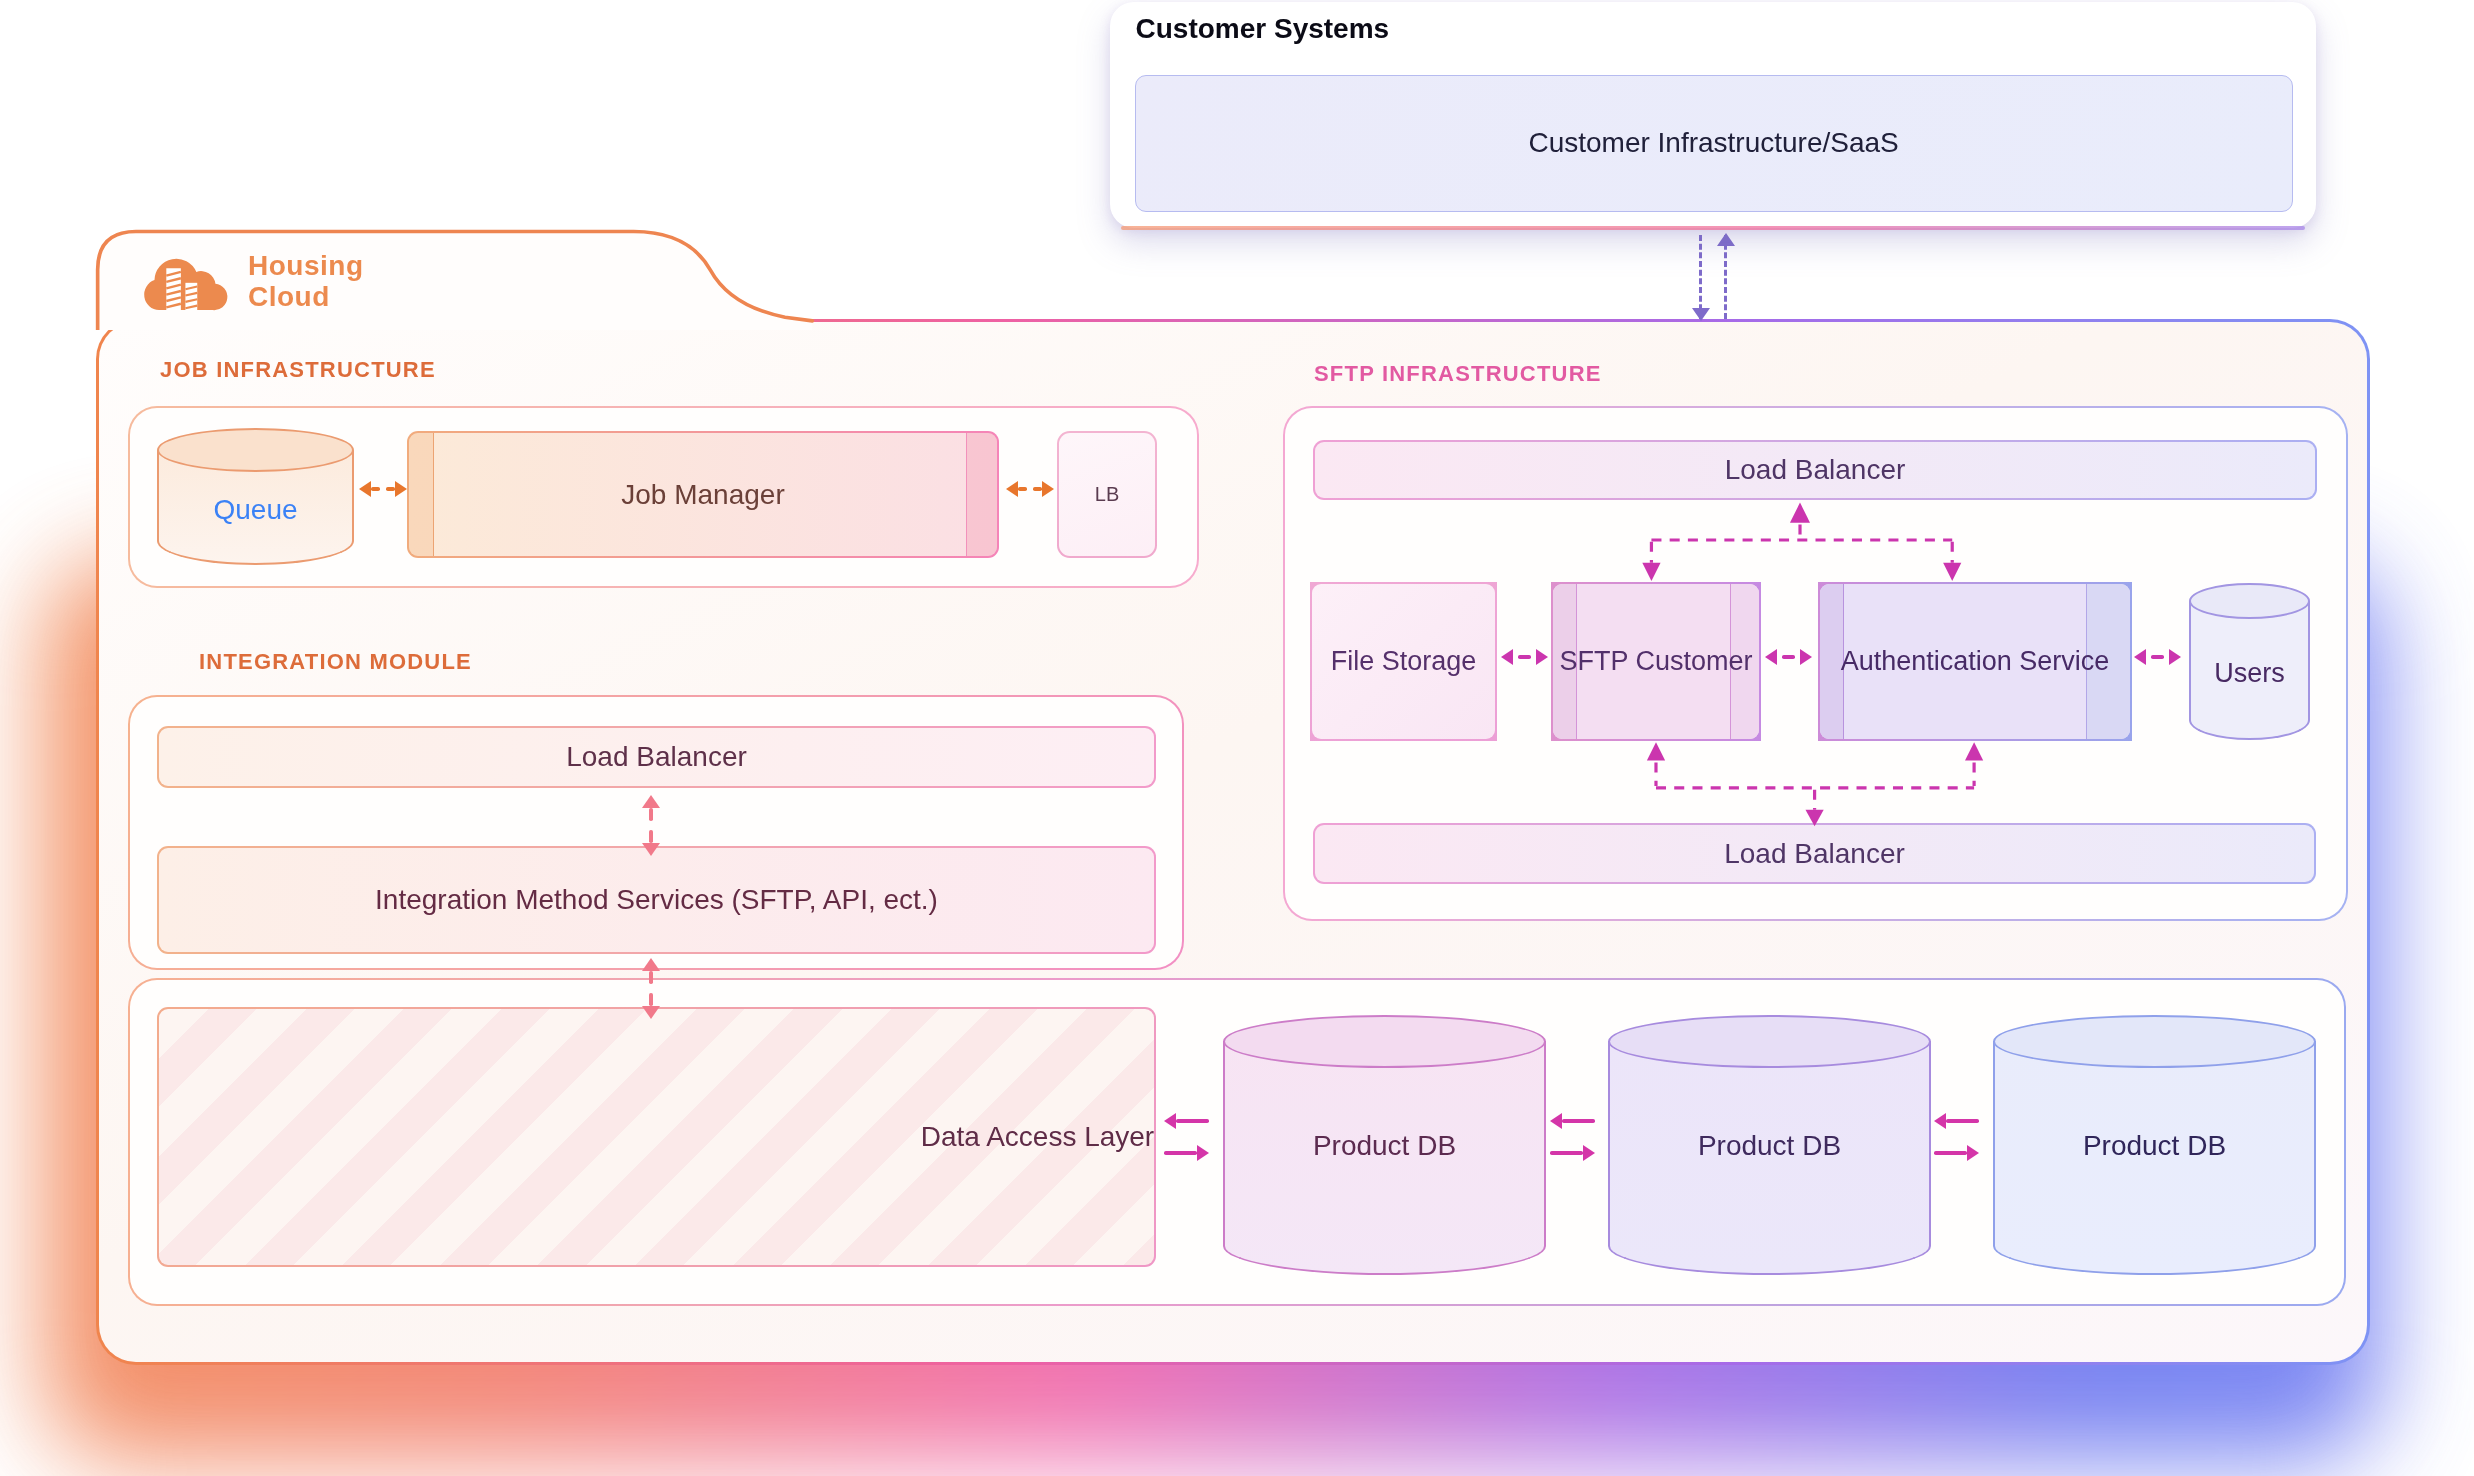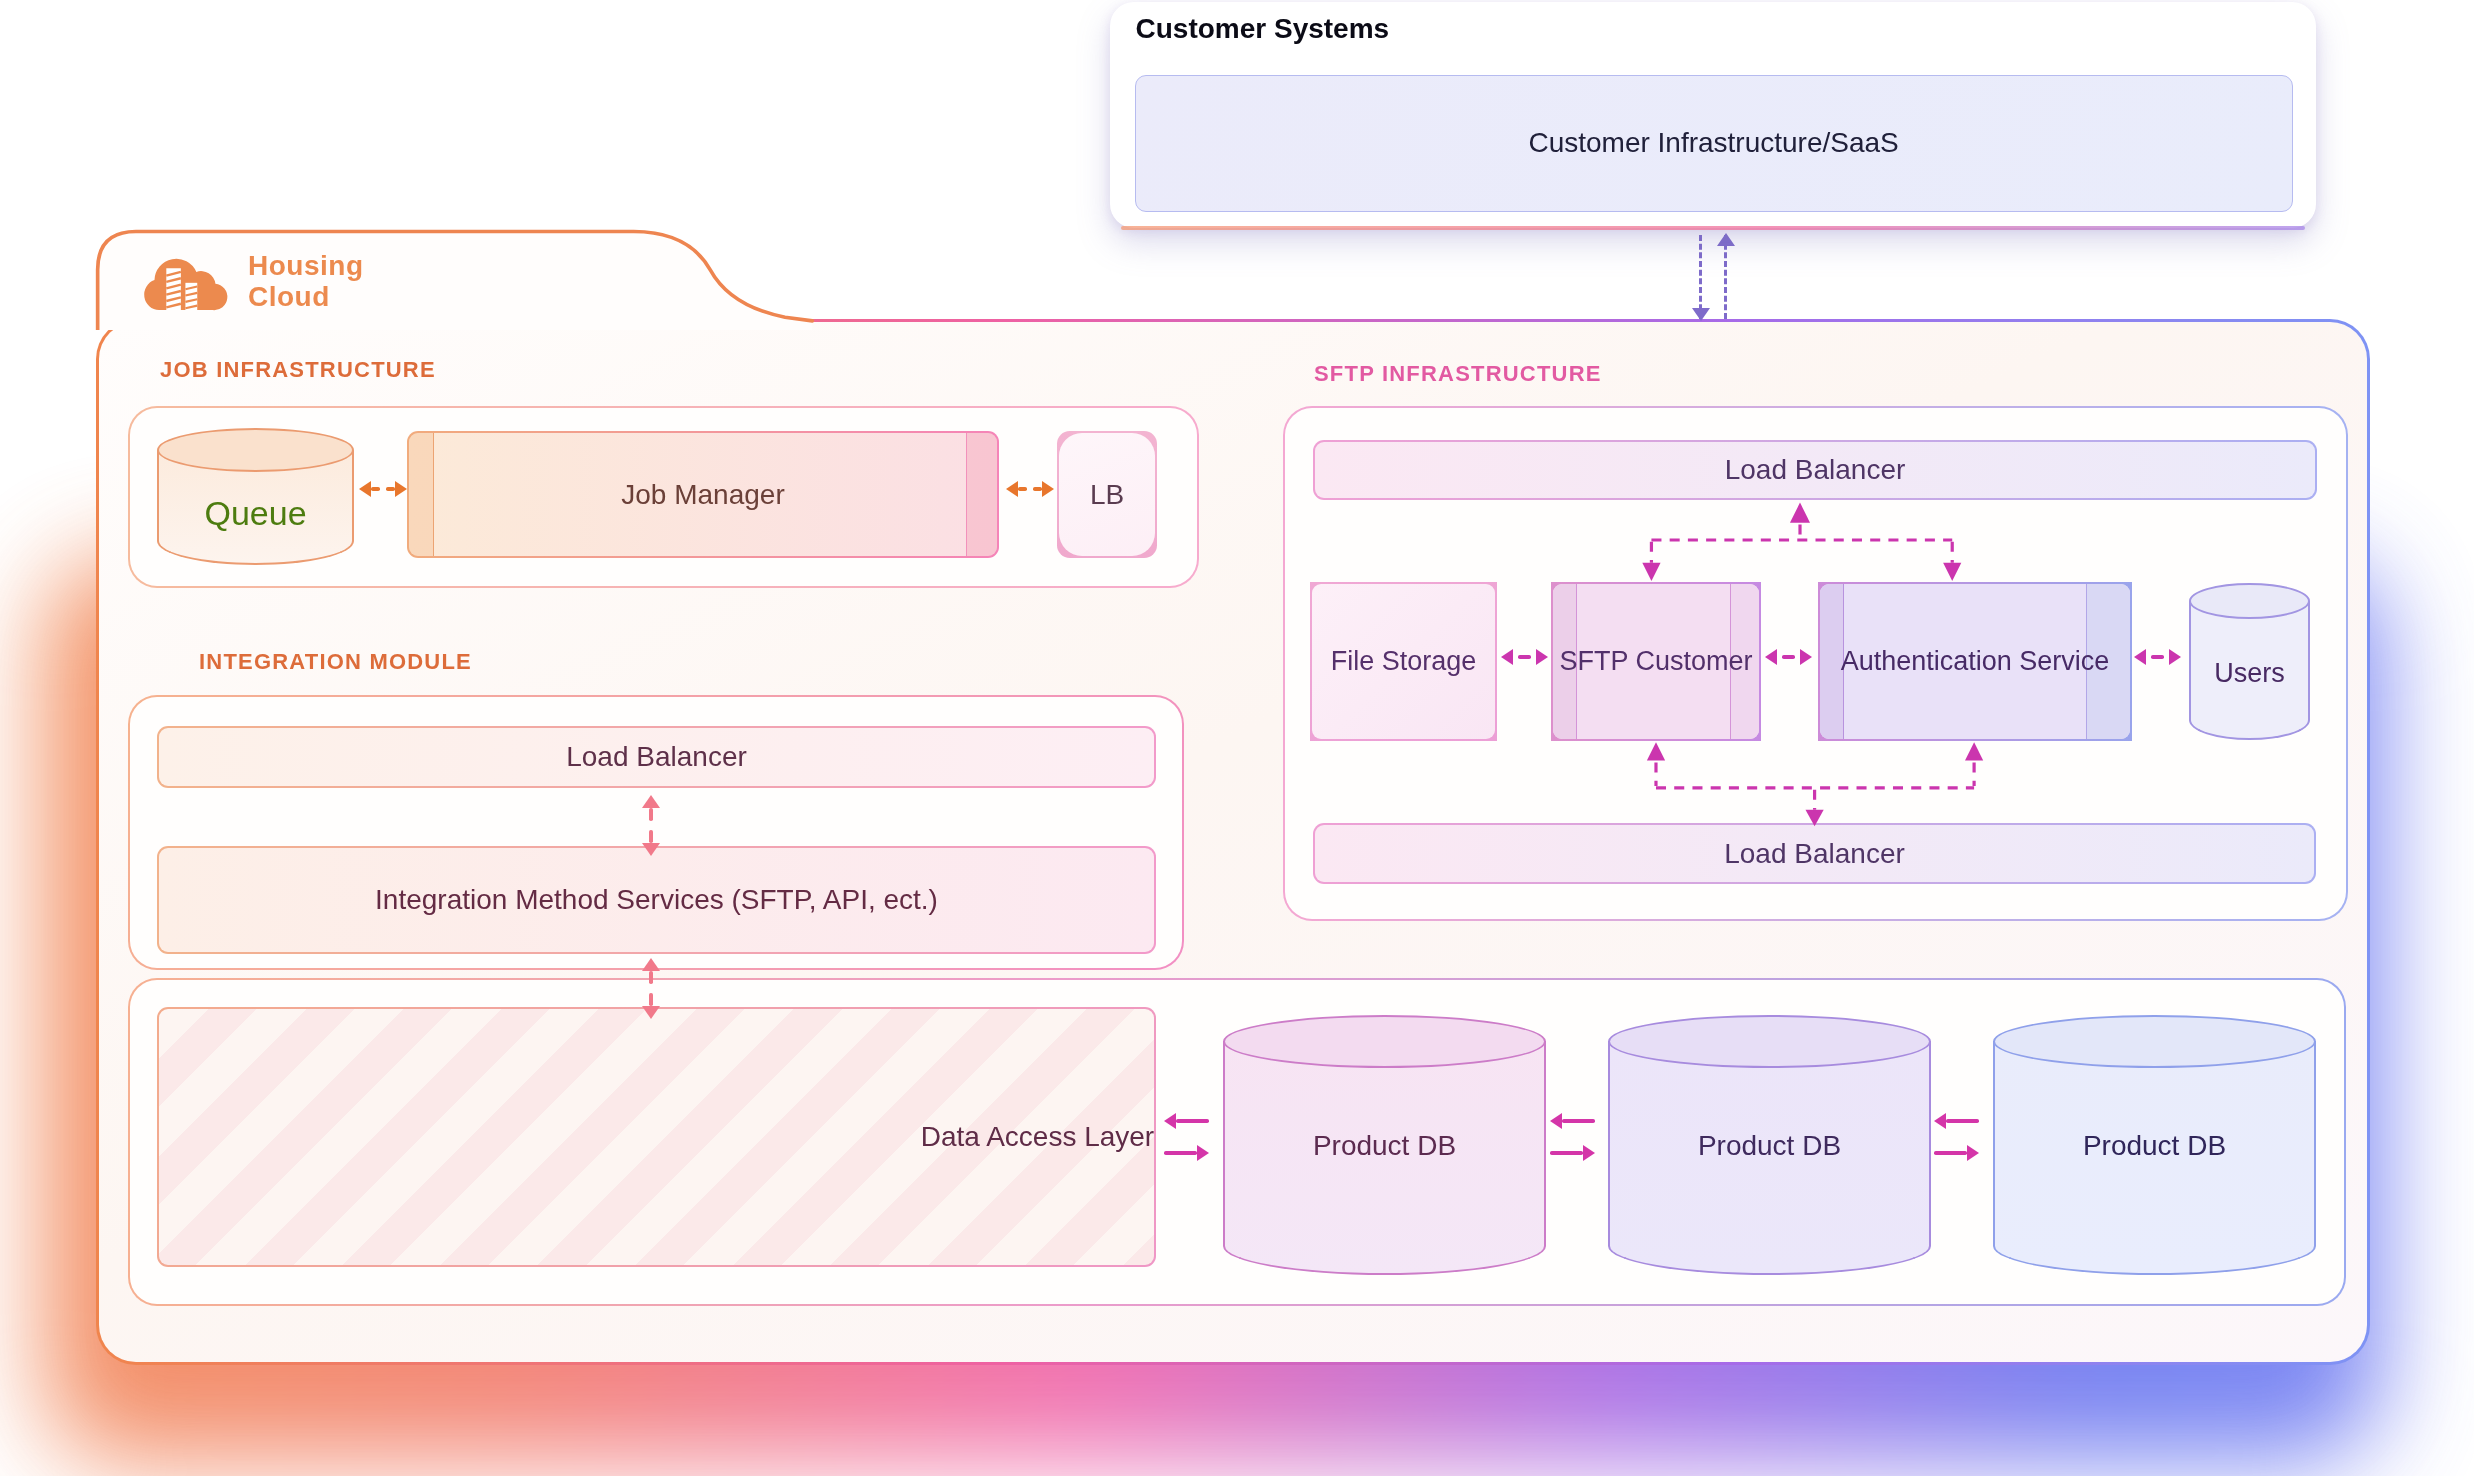--- a/index.html
+++ b/index.html
@@ -109,40 +109,40 @@
   .auth-svc > .gin { background:#e9e1f8; color:#472a66; }
   .auth-svc .band.l { left:0; width:24px; background:#dccdf0; border-right:1.8px solid #b893de; }
   .auth-svc .band.r { right:0; width:44px; background:#d9d8f4; border-left:1.8px solid #b2a6e8; }
 
   .job-mgr { left:407px; top:431px; width:592px; height:127px; border-radius:11px; background:linear-gradient(90deg,#f1ab7c,#f584b8); }
   .job-mgr > .gin { border-radius:9px; overflow:hidden; background:linear-gradient(90deg,#fcead8,#fbdfe4); color:#6b4038; font-size:28px; }
   .job-mgr .band.l { left:0; width:25.5px; background:rgba(243,176,120,.30); border-right:1.8px solid #eca473; }
   .job-mgr .band.r { right:0; width:31px; background:rgba(244,150,175,.35); border-left:1.8px solid #f291bb; }
 
   .lb-small { left:1057px; top:431px; width:100px; height:127px; border-radius:12.8px; background:linear-gradient(180deg,#f3b4d1,#f0a9cd); }
-  .lb-small > .gin { border-radius:23px; background:linear-gradient(160deg,#fef6fa,#fdeff6); color:#5a3c50; font-size:28px; }
+  .lb-small > .gin { border-radius:11px; background:linear-gradient(160deg,#fef6fa,#fdeff6); color:#5a3c50; font-size:20px; }
 
   .dal { left:157px; top:1007px; width:999px; height:260px; border-radius:11px; background:linear-gradient(115deg,#f3ab8c,#ef97c6); }
   .dal > .gin {
     border-radius:9px; color:#5f2c47; font-size:28px;
     background:repeating-linear-gradient(135deg,#fdf5f2 0px,#fdf5f2 35px,#fbe9e9 35px,#fbe9e9 69px);
     justify-content:flex-end;
   }
   .bar-label { position:relative; z-index:2; }
 
   
   .cyl { position:absolute; z-index:3; }
   .cyl .ctop { position:absolute; left:0; right:0; top:0; border-radius:50%; z-index:2; }
   .cyl .cbody { position:absolute; left:0; right:0; bottom:0; border-top:none !important; z-index:1; }
   .cyl .clbl { position:absolute; left:0; right:0; z-index:3; text-align:center; }
 
   .queue-cyl { left:157px; top:428px; width:197px; height:137px; }
   .queue-cyl .ctop { height:44px; border:2.3px solid #eb9b70; background:#fae1cd; }
   .queue-cyl .cbody { top:22px; border:2.3px solid #eb9b70; border-radius:0 0 50% 50% / 0 0 24px 24px; background:linear-gradient(180deg,#fcebdd,#fdf4ee); }
-  .queue-cyl .clbl { top:66px; font-size:34px; color:#4d7c0f; }
+  .queue-cyl .clbl { top:66px; font-size:28px; color:#3b82f6; }
 
   .users-cyl { left:2189px; top:583px; width:121px; height:157px; }
   .users-cyl .ctop { height:36px; border:2.3px solid #a295e2; background:#e9e9f8; }
   .users-cyl .cbody { top:18px; border:2.3px solid #a295e2; border-radius:0 0 50% 50% / 0 0 20px 20px; background:#eeeefa; }
   .users-cyl .clbl { top:75px; font-size:27px; color:#482a63; }
 
   .dbcyl { width:323px; height:260px; top:1015px;padding-left:19px; }
   .dbcyl .ctop { height:53px; }
   .dbcyl .cbody { top:26.4px; border-radius:0 0 50% 50% / 0 0 29px 29px; }
   .dbcyl .clbl { top:115px; font-size:28px; }

